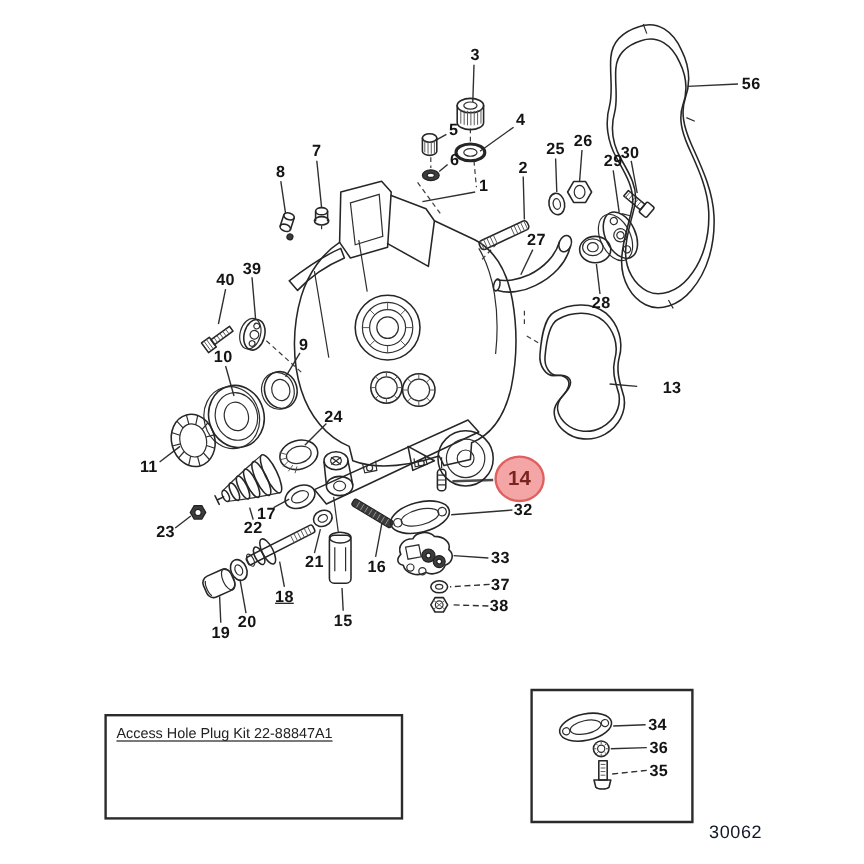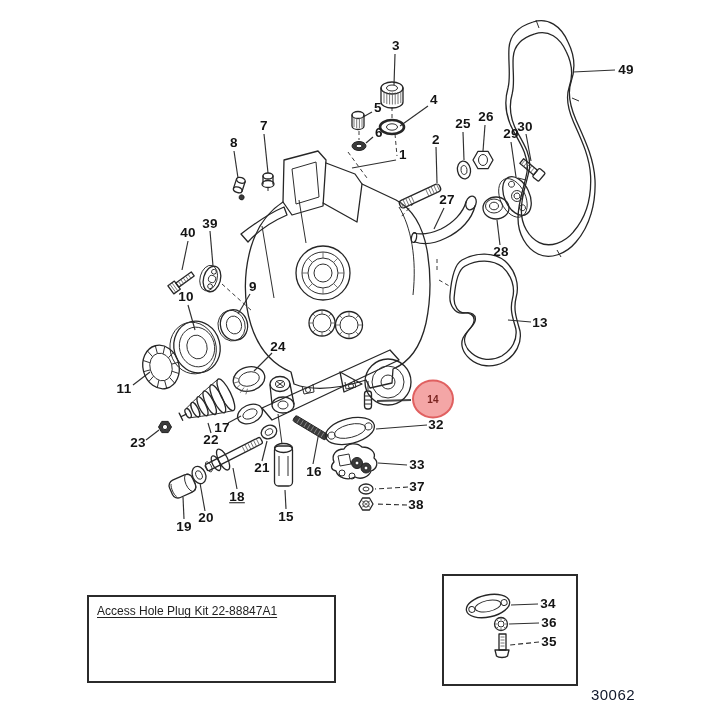--- a/index.html
+++ b/index.html
@@ -17,21 +17,21 @@
   .dash{stroke:#3a3a3a;stroke-width:1;fill:none;stroke-dasharray:4 3}
   .hatch{stroke:#555;stroke-width:.8;fill:none}
   .ldred{stroke:#4a4a4a;stroke-width:2.2;fill:none}
   
   .callout{position:absolute;transform:translate(-50%,-50%);
            font-weight:bold;font-size:13.5px;color:#141414;white-space:nowrap;
            letter-spacing:.3px;line-height:1}
   .callout.highlight{width:42px;height:39px;border-radius:50%;
            background:var(--hl-fill,#f4a6a6);border:2.5px solid var(--hl-border,#e06060);
            color:var(--hl-text,#7a2420);display:flex;align-items:center;justify-content:center;
-           font-size:10px;box-sizing:border-box}
+           font-size:17px;box-sizing:border-box}
   
   .note-box{position:absolute;left:87px;top:595px;width:249px;height:88px;
             border:2px solid #2b2b2b;box-sizing:border-box;background:#fff;
             padding:4px 8px 0 8px;color:#222}
   .note-title{font-size:12px;text-decoration:underline;
               text-underline-offset:2px;margin:3px 0 6px 0;white-space:nowrap}
   .note-body{font-size:11.5px;line-height:1.18;text-align:left}
   .drawing-number{position:absolute;left:613px;top:694px;transform:translate(-50%,-50%);
                   font-weight:normal;font-size:15px;color:#0f172a;letter-spacing:.5px}
 </style>
@@ -399,39 +399,39 @@
       <div class="callout" style="left: 436px; top: 140px;">2</div>
       <div class="callout" style="left: 396px; top: 46px;">3</div>
       <div class="callout" style="left: 434px; top: 100px;">4</div>
       <div class="callout" style="left: 378px; top: 108px;">5</div>
       <div class="callout" style="left: 379px; top: 133px;">6</div>
       <div class="callout" style="left: 264px; top: 126px;">7</div>
       <div class="callout" style="left: 234px; top: 143px;">8</div>
       <div class="callout" style="left: 253px; top: 287px;">9</div>
       <div class="callout" style="left: 186px; top: 297px;">10</div>
       <div class="callout" style="left: 124px; top: 389px;">11</div>
-      <div class="callout" style="left: 540px; top: 323px;">13</div>
+      <div class="callout" style="left: 560px; top: 323px;">13</div>
       <div class="callout highlight" style="left: 433px; top: 399px;">14</div>
       <div class="callout" style="left: 286px; top: 517px;">15</div>
       <div class="callout" style="left: 314px; top: 472px;">16</div>
       <div class="callout" style="left: 222px; top: 428px;">17</div>
       <div class="callout" style="left: 237px; top: 497px; text-decoration: underline;">18</div>
       <div class="callout" style="left: 184px; top: 527px;">19</div>
       <div class="callout" style="left: 206px; top: 518px;">20</div>
       <div class="callout" style="left: 262px; top: 468px;">21</div>
       <div class="callout" style="left: 211px; top: 440px;">22</div>
       <div class="callout" style="left: 138px; top: 443px;">23</div>
       <div class="callout" style="left: 278px; top: 347px;">24</div>
       <div class="callout" style="left: 463px; top: 124px;">25</div>
       <div class="callout" style="left: 486px; top: 117px;">26</div>
       <div class="callout" style="left: 447px; top: 200px;">27</div>
       <div class="callout" style="left: 501px; top: 252px;">28</div>
       <div class="callout" style="left: 511px; top: 134px;">29</div>
       <div class="callout" style="left: 525px; top: 127px;">30</div>
-      <div class="callout" style="left: 626px; top: 70px;">49</div>
+      <div class="callout" style="left: 626px; top: 70px;">56</div>
       <div class="callout" style="left: 436px; top: 425px;">32</div>
       <div class="callout" style="left: 417px; top: 465px;">33</div>
       <div class="callout" style="left: 548px; top: 604px;">34</div>
       <div class="callout" style="left: 549px; top: 642px;">35</div>
       <div class="callout" style="left: 549px; top: 623px;">36</div>
       <div class="callout" style="left: 417px; top: 487px;">37</div>
       <div class="callout" style="left: 416px; top: 505px;">38</div>
       <div class="callout" style="left: 210px; top: 224px;">39</div>
       <div class="callout" style="left: 188px; top: 233px;">40</div>
     </div>

